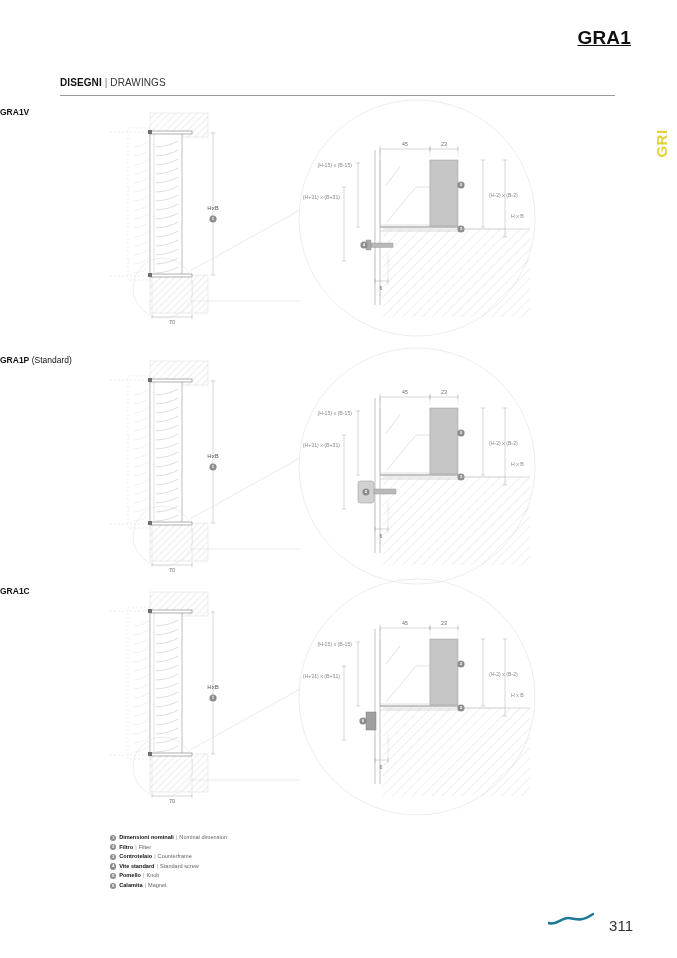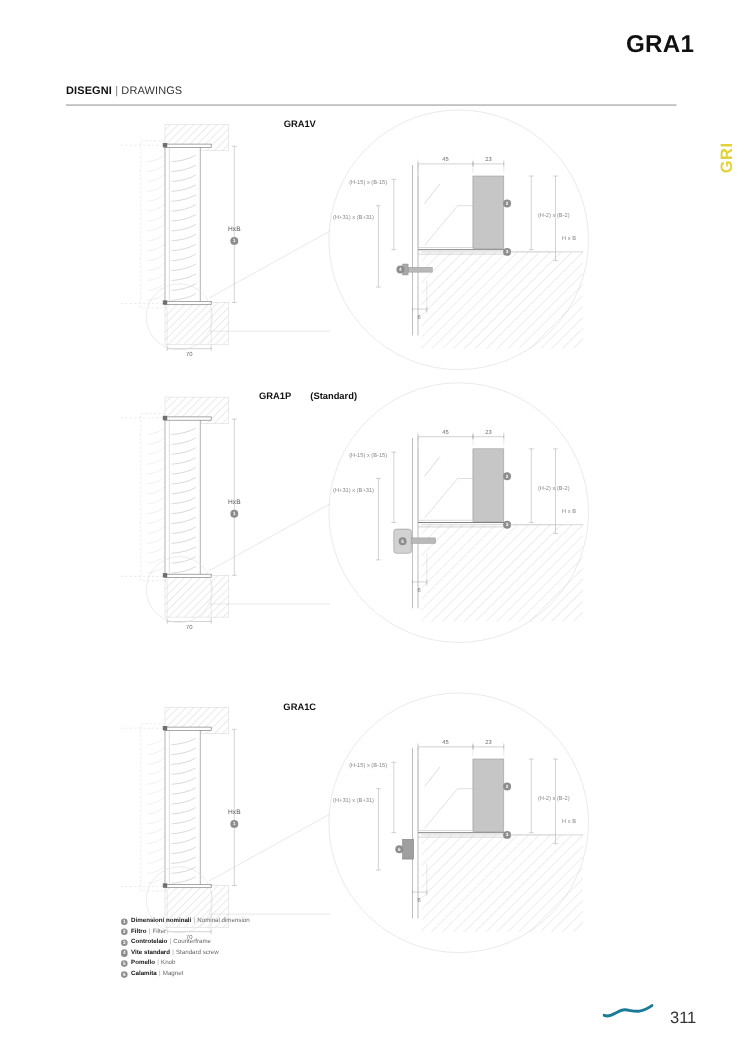--- a/index.html
+++ b/index.html
@@ -12,24 +12,25 @@
     position: relative;
     font-family: "Liberation Sans", sans-serif;
     color: #1a1a1a;
     overflow: hidden;
   }
 
   
   .page-title {
     position: absolute;
     right: 46px; top: 27px;
-    font-size: 22px;
+    font-size: 19px;
     font-weight: bold;
     letter-spacing: 0.2px;
     color: #111;
+    text-decoration: underline;
   }
   .section-head {
     position: absolute;
     left: 60px; top: 77px;
     font-size: 10px;
     letter-spacing: 0.1px;
     white-space: nowrap;
   }
   .section-head .it { font-weight: bold; color: #111; }
   .section-head .sep { color: #777; font-weight: normal; }
@@ -54,32 +55,31 @@
     font-weight: bold;
     color: #e2d23a;
     letter-spacing: 0.5px;
     white-space: nowrap;
   }
 
   
   .block { position: absolute; left: 0; width: 677px; }
   #block-0 { top: 105px; height: 240px; }
   #block-1 { top: 353px; height: 240px; }
-  #block-2 { top: 635px; height: 240px; padding-left: 44px; }
+  #block-2 { top: 584px; height: 240px; padding-left: 44px; }
 
   .block-title {
     position: absolute;
     left: 0; top: 2px;
     width: 560px;
-    text-align: center;
     font-size: 8.5px;
     color: #111;
   }
   .block-title b { font-weight: bold; }
-  .block-title .sfx { font-weight: bold; margin-left: 15px; }
+  .block-title .sfx { font-weight: normal; }
 
   .block svg { position: absolute; left: 0; top: 0; overflow: visible; }
 
   
   .legend {
     position: absolute;
     left: 110px; top: 833px;
     font-size: 5.6px;
     line-height: 9.6px;
     color: #333;

